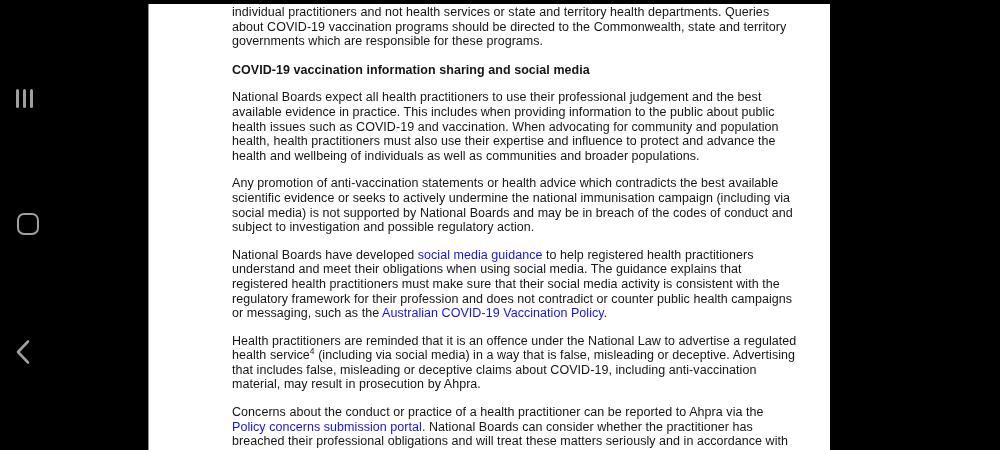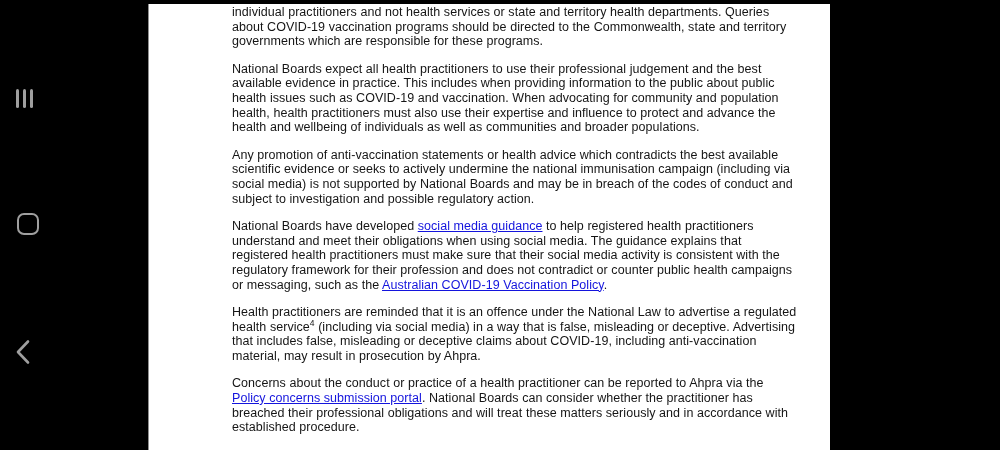--- a/index.html
+++ b/index.html
@@ -72,21 +72,20 @@
   .article p.heading {
     font-weight: bold;
     margin-top: 14px;
   }
   .article p.first {
     margin-top: 0;
     padding-top: 1px;
   }
   .article a.doclink {
     color: var(--link-color, #1414dd);
-    text-decoration: underline;
     cursor: pointer;
   }
   .article sup {
     font-size: 8.5px;
     line-height: 0;
     vertical-align: super;
   }
 </style>
 </head>
 <body>
@@ -105,20 +104,21 @@
     <div class="nav-back">
       <svg width="18" height="26" viewBox="0 0 18 26">
         <polyline points="14,2.5 4,13 14,23.5" fill="none" stroke="#9f9f9f" stroke-width="2.6" stroke-linecap="round" stroke-linejoin="round"></polyline>
       </svg>
     </div>
   </div>
 
   <div class="page">
     <div class="article">
         <p class="first">individual practitioners and not health services or state and territory health departments. Queries<br>about COVID-19 vaccination programs should be directed to the Commonwealth, state and territory<br>governments which are responsible for these programs.</p>
+        <p class="heading">COVID-19 vaccination information sharing and social media</p>
         <p>National Boards expect all health practitioners to use their professional judgement and the best<br>available evidence in practice. This includes when providing information to the public about public<br>health issues such as COVID-19 and vaccination. When advocating for community and population<br>health, health practitioners must also use their expertise and influence to protect and advance the<br>health and wellbeing of individuals as well as communities and broader populations.</p>
         <p>Any promotion of anti-vaccination statements or health advice which contradicts the best available<br>scientific evidence or seeks to actively undermine the national immunisation campaign (including via<br>social media) is not supported by National Boards and may be in breach of the codes of conduct and<br>subject to investigation and possible regulatory action.</p>
         <p>National Boards have developed <a class="doclink">social media guidance</a> to help registered health practitioners<br>understand and meet their obligations when using social media. The guidance explains that<br>registered health practitioners must make sure that their social media activity is consistent with the<br>regulatory framework for their profession and does not contradict or counter public health campaigns<br>or messaging, such as the <a class="doclink">Australian COVID-19 Vaccination Policy</a>.</p>
         <p>Health practitioners are reminded that it is an offence under the National Law to advertise a regulated<br>health service<sup>4</sup> (including via social media) in a way that is false, misleading or deceptive. Advertising<br>that includes false, misleading or deceptive claims about COVID-19, including anti-vaccination<br>material, may result in prosecution by Ahpra.</p>
         <p>Concerns about the conduct or practice of a health practitioner can be reported to Ahpra via the<br><a class="doclink">Policy concerns submission portal</a>. National Boards can consider whether the practitioner has<br>breached their professional obligations and will treat these matters seriously and in accordance with<br>established procedure.</p>
       </div>
   </div>
 
 </div>
 

